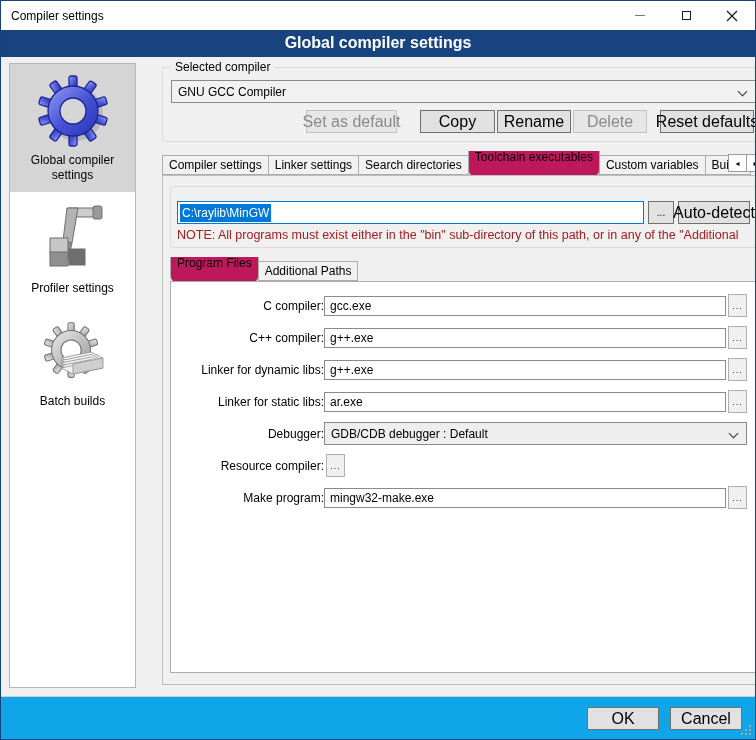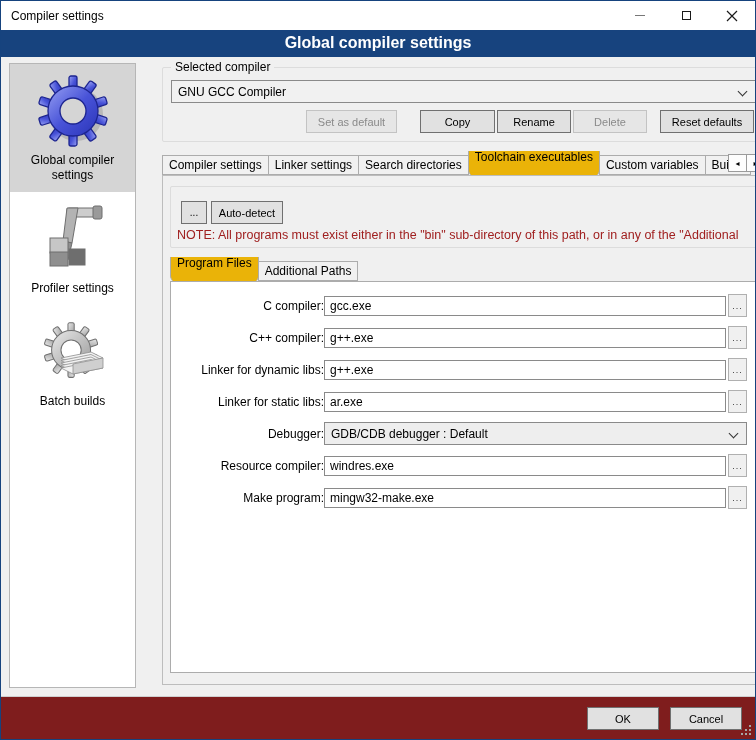--- a/index.html
+++ b/index.html
@@ -48,38 +48,38 @@
     display: flex; align-items: center; padding-left: 6px; cursor: default;
   }
   .combo .chev {
     position: absolute; right: 9px; top: 7px; width: 7px; height: 7px;
     border-right: 1.4px solid #333; border-bottom: 1.4px solid #333; transform: rotate(45deg);
   }
   .btnrow { display: flex; margin-top: 7px; height: 23px; }
   .btn {
     height: 23px; background: #e1e1e1; border: 1px solid #707070;
     display: flex; align-items: center; justify-content: center;
-    font-size: 11px; white-space: nowrap; cursor: default;
+    font-size: 16px; white-space: nowrap; cursor: default;
   }
   .btn.disabled { border-color: #c3c3c3; background: #e6e6e6; color: #8a8a8a; }
   .b-setdefault { margin-left: 135px; width: 91px; }
   .b-copy   { margin-left: 23px; width: 75px; }
   .b-rename { margin-left: 2px;  width: 74px; }
   .b-delete { margin-left: 2px;  width: 74px; }
   .b-reset  { margin-left: auto; width: 94px; margin-right: 2px; }
   
   .tabstrip { display: flex; align-items: flex-end; margin-top: 9px; height: 24px; position: relative; overflow: hidden; }
   .tab {
     border: 1px solid #acacac; background: #f1f1f1; height: 20px;
     padding: 0 6px; display: flex; align-items: center;
     margin-left: -1px; white-space: nowrap; flex-shrink: 0; cursor: default;
   }
   .tab:first-child { margin-left: 0; }
   .tab.active {
-    height: 37px; background: #eab308; border-bottom: none;
+    height: 37px; background: #be185d; border-bottom: none;
     margin-bottom: -1px; padding-bottom: 2px; position: relative; z-index: 3; border-radius: 6px;
   }
   .tab.clip { width: 46px; overflow: hidden; flex-shrink: 1; }
   .tabscroll { position: absolute; right: 0; top: 3px; display: flex; z-index: 4; }
   .sbtn {
     width: 19px; height: 18px; border: 1px solid #9b9b9b; background: #fdfdfd;
     display: flex; align-items: center; justify-content: center;
     margin-left: -1px; font-size: 8px; color: #000; cursor: default;
   }
   
@@ -110,21 +110,21 @@
   }
   .bbrowse {
     width: 19px; height: 23px; margin-left: 2px; flex-shrink: 0;
     background: #f0f0f0; border: 1px solid #b0b0b0;
     display: flex; align-items: center; justify-content: center;
     font-size: 9px; color: #333; letter-spacing: 1px; cursor: default;
   }
   .fselect { flex: 1; background: #eeeeee; }
   
   .footer {
-    flex: 0 0 43px; border-top: 1px solid #cfcfcf; background: #7f1d1d;
+    flex: 0 0 43px; border-top: 1px solid #cfcfcf; background: #0ea5e9;
     display: flex; justify-content: flex-end; padding: 10px 13px 0 0; gap: 11px;
     position: relative;
   }
   .footer .btn { width: 72px; }
   .grip {
     position: absolute; right: 4px; bottom: 4px; width: 2px; height: 2px; background: #a6a6a6;
     box-shadow: -4px 0 #a6a6a6, -8px 0 #a6a6a6, 0 -4px #a6a6a6, 0 -8px #a6a6a6, -4px -4px #a6a6a6;
   }
 </style>
 </head>
@@ -257,20 +257,23 @@
         <div class="tabscroll">
           <div class="sbtn">◂</div>
           <div class="sbtn">▸</div>
         </div>
       </div>
 
       <div class="page">
 
         <div class="group" id="group-dir">
           <div class="dirrow">
+            <div class="pathbox">
+              <span class="sel">C:\raylib\MinGW</span>
+            </div>
             <div class="btn b-browse-dir">...</div>
             <div class="btn b-autodetect">Auto-detect</div>
           </div>
           <div class="note">NOTE: All programs must exist either in the "bin" sub-directory of this path, or in any of the "Additional</div>
         </div>
 
         <div class="tabstrip">
           <div class="tab active">Program Files</div>
           <div class="tab">Additional Paths</div>
         </div>
@@ -312,23 +315,20 @@
           <div class="frow">
             <span class="flabel">Debugger:</span>
             <div class="combo fselect">
               <span>GDB/CDB debugger : Default</span>
               <span class="chev"></span>
             </div>
           </div>
 
           <div class="frow">
             <span class="flabel">Resource compiler:</span>
-            <div class="tinput">
-                <span>windres.exe</span>
-              </div>
             <div class="bbrowse">...</div>
           </div>
 
           <div class="frow">
             <span class="flabel">Make program:</span>
             <div class="tinput">
                 <span>mingw32-make.exe</span>
               </div>
             <div class="bbrowse">...</div>
           </div>

